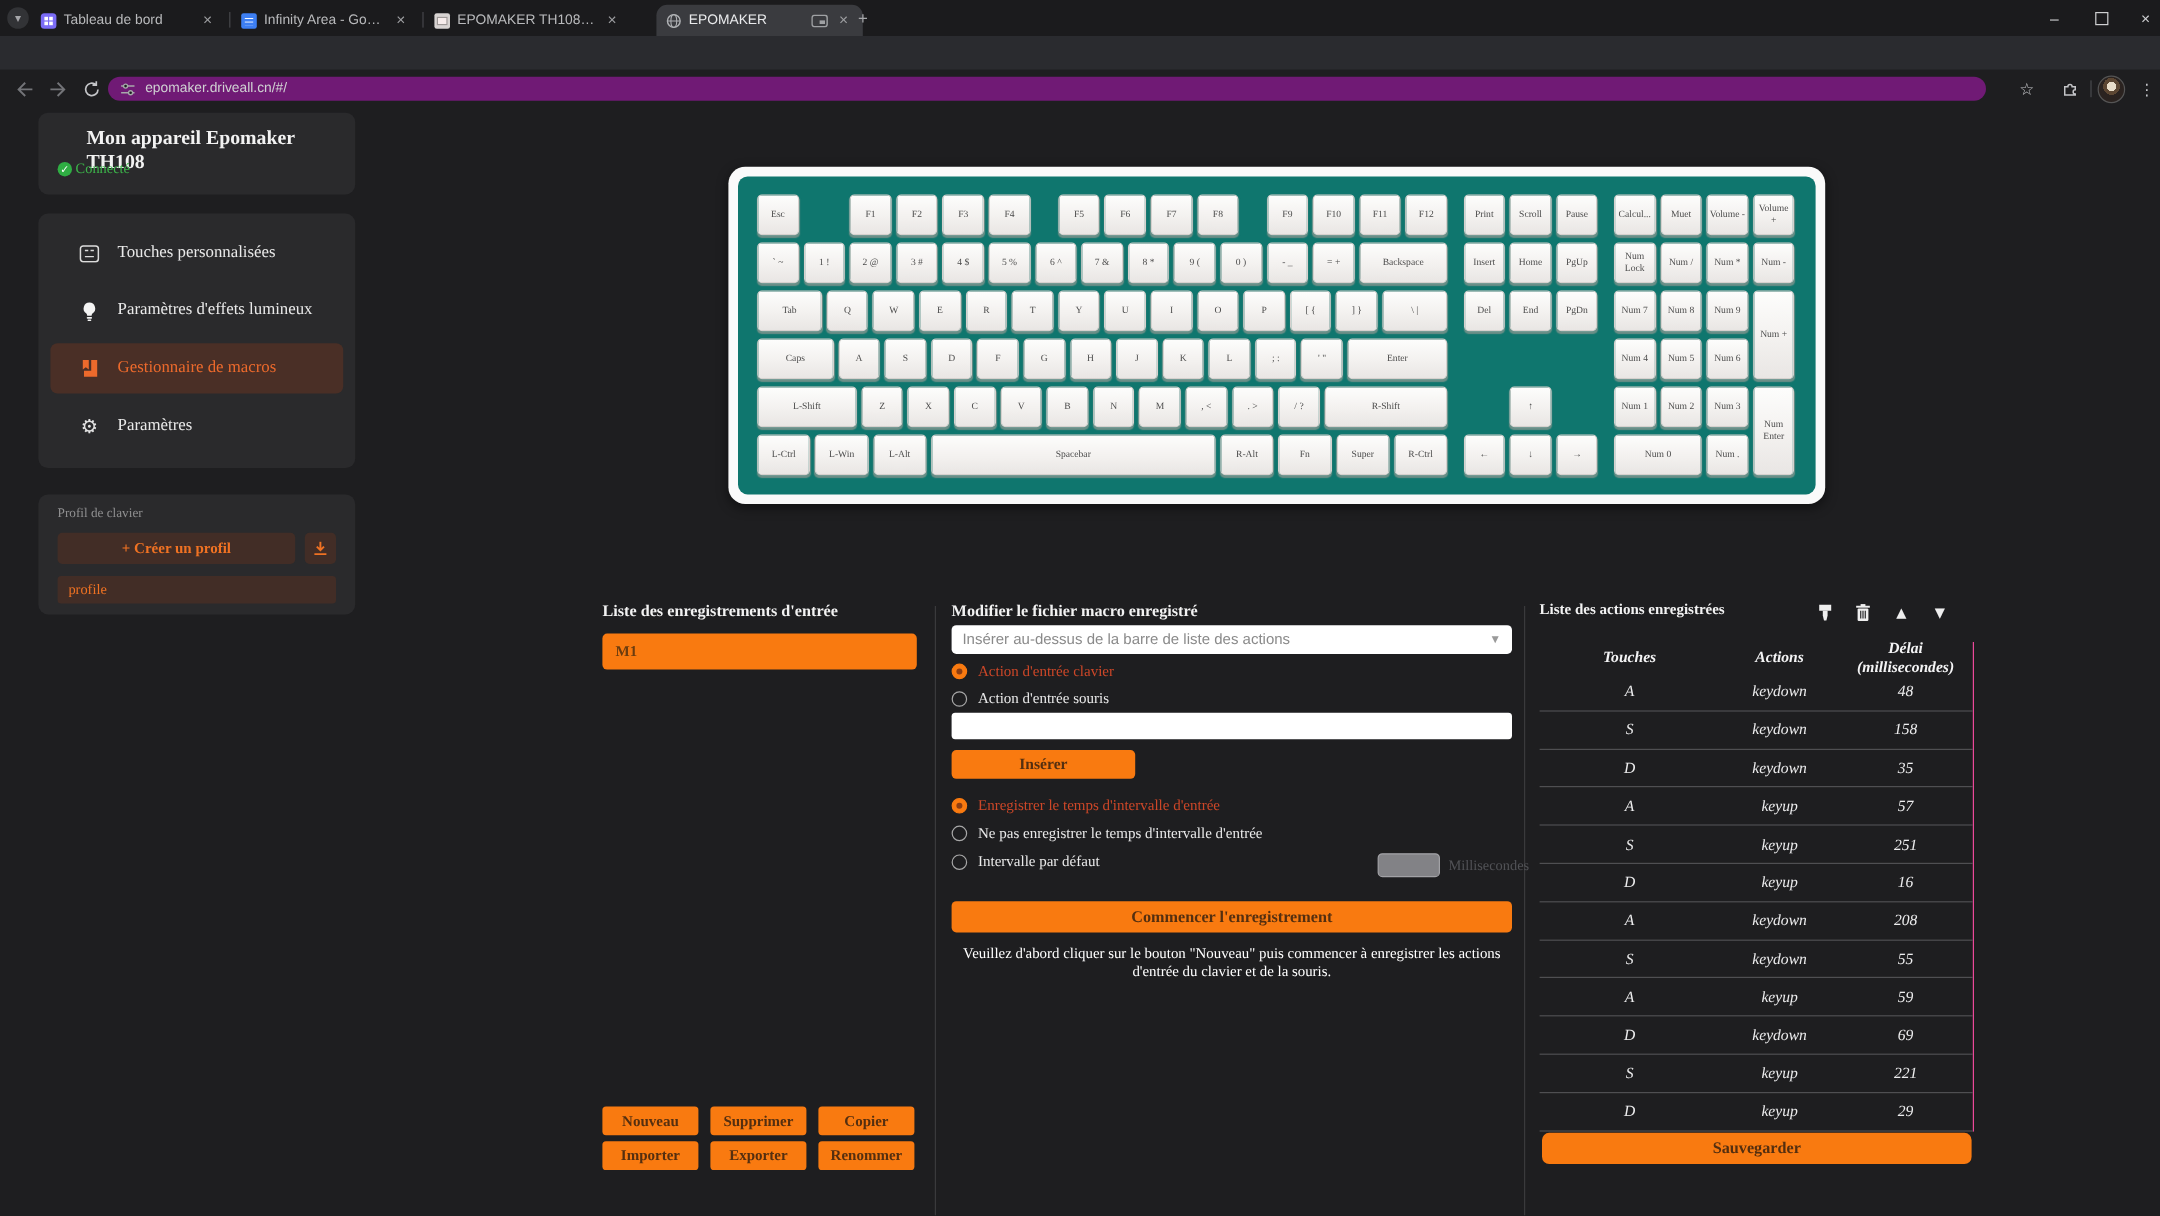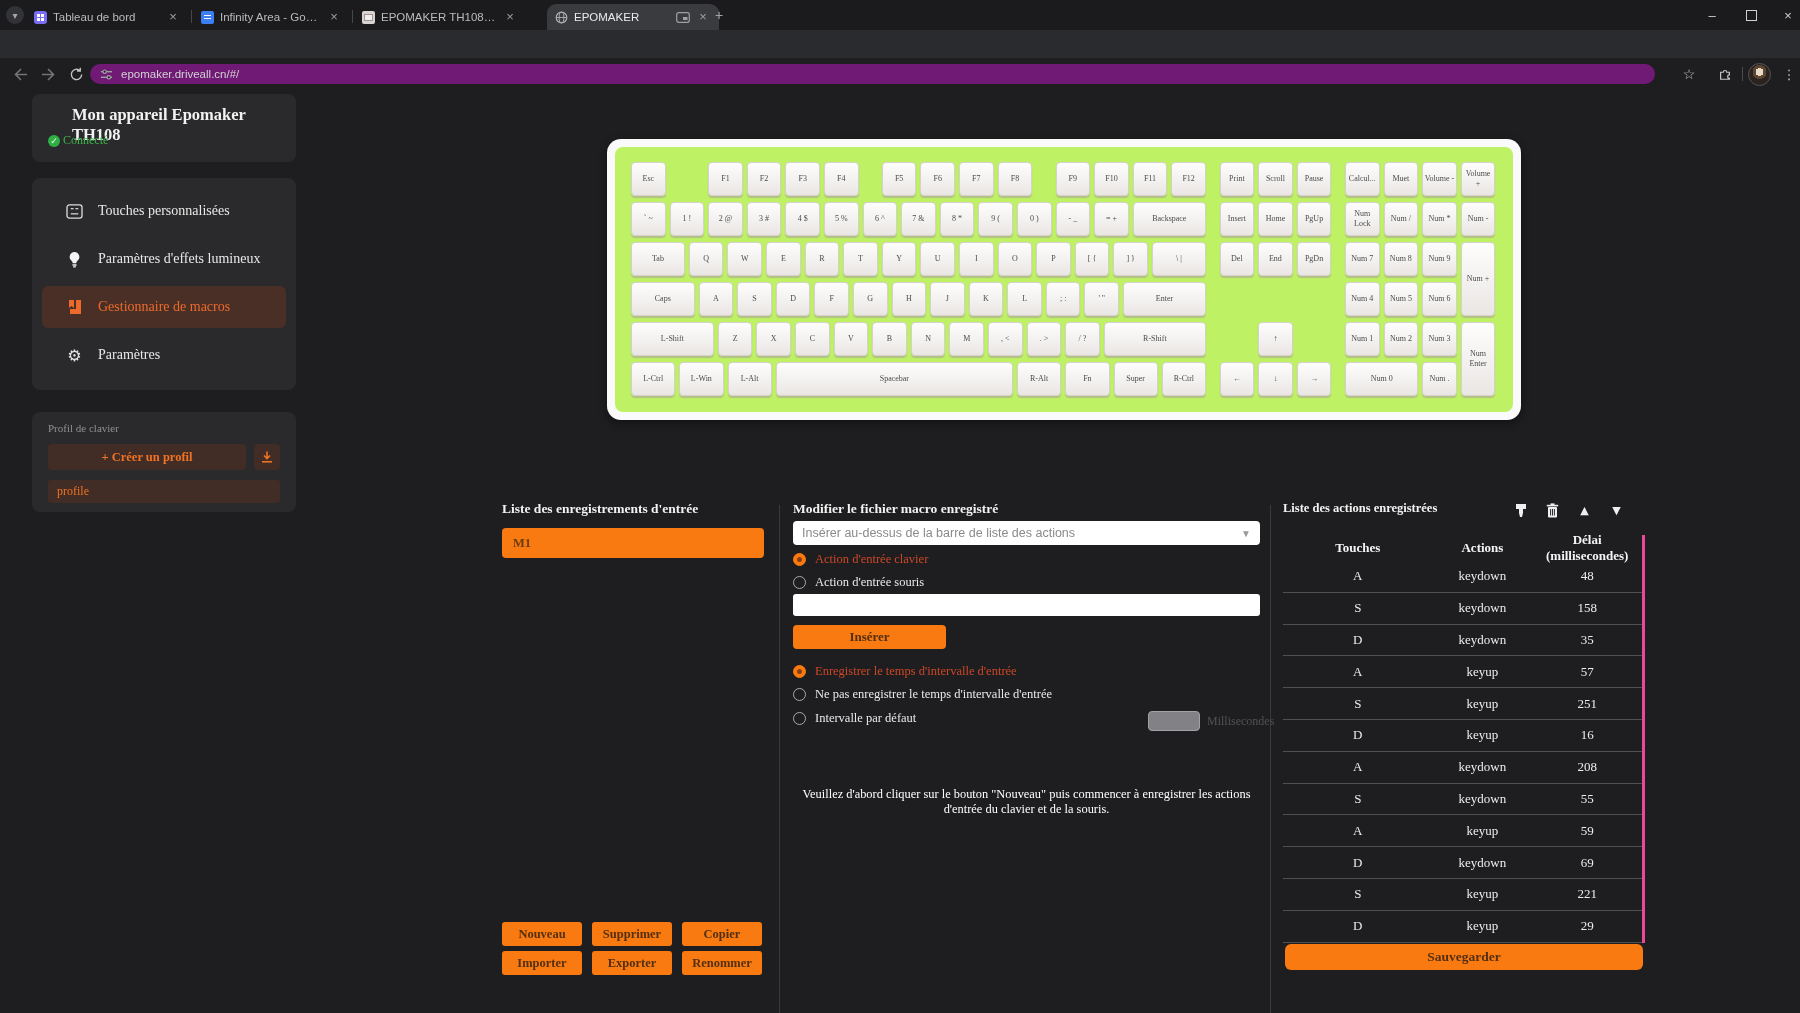--- a/index.html
+++ b/index.html
@@ -58,21 +58,21 @@
   #createbtn{position:absolute;left:16px;top:32px;width:198px;height:26px;background:#422d26;border-radius:4px;
       color:#f07223;font-size:12.5px;font-weight:bold;display:flex;align-items:center;justify-content:center;}
   #dlbtn{position:absolute;left:222px;top:32px;width:26px;height:26px;background:#422d26;border-radius:4px;
       display:flex;align-items:center;justify-content:center;}
   #profrow{position:absolute;left:16px;top:68px;width:232px;height:23px;background:#422d26;border-radius:3px;
       color:#f07223;font-size:12px;line-height:23px;padding-left:9px;box-sizing:border-box;}
 
   
   #kb-frame{left:607px;top:139px;width:914px;height:281px;background:#fafafa;border-radius:14px;
       box-shadow:0 3px 10px rgba(0,0,0,.45);box-sizing:border-box;padding:8px;}
-  #kb-inner{width:100%;height:100%;background:#bef264;border-radius:8px;box-sizing:border-box;padding:12px 14px;}
+  #kb-inner{width:100%;height:100%;background:#0f766e;border-radius:8px;box-sizing:border-box;padding:12px 14px;}
   .kb-row{display:flex;height:40px;}
   .kb-cell{flex:none;display:flex;}
   .kb-sp{flex:none;}
   .kb-key{flex:1;margin:3px 2px;height:34px;box-sizing:border-box;border-radius:4px;
       background:linear-gradient(180deg,#fdfdfc 0%,#f3f1ef 55%,#e9e6e4 100%);
       border:1px solid #d6d1ce;box-shadow:0 2px 1px rgba(171,160,154,.6);
       display:flex;align-items:center;justify-content:center;text-align:center;
       font-size:8px;line-height:1.2;color:#4c4c4c;padding:1px;}
 
   
@@ -97,21 +97,21 @@
   .obtn{position:absolute;background:#f97a10;border-radius:4px;color:#542f10;font-weight:bold;
       display:flex;align-items:center;justify-content:center;font-family:"Liberation Serif",serif;}
   #msinput{position:absolute;left:1148px;top:711px;width:52px;height:20px;background:#828286;
       border:1px solid #a2a2a6;border-radius:4px;box-sizing:border-box;}
   #mslabel{position:absolute;left:1207px;top:714px;font-size:12px;color:#515256;}
   #hint{position:absolute;left:790px;top:787px;width:473px;font-size:12.4px;color:#ffffff;text-align:center;}
 
   
   #panel-icons{position:absolute;left:1513px;top:503px;display:flex;gap:17px;align-items:center;}
   .pic{width:15px;height:15px;display:flex;align-items:center;justify-content:center;}
-  #atable{position:absolute;left:1283px;top:535px;width:362px;border-right:3px solid #ec4899;box-sizing:border-box;}
+  #atable{position:absolute;left:1283px;top:535px;width:362px;border-right:1px solid #ec4899;box-sizing:border-box;font-style:italic;}
   .arow{display:flex;height:30.8px;align-items:center;border-bottom:1px solid #4f4f52;}
   .arow.head{border-bottom:none;height:26px;}
   .ac{text-align:center;font-size:13px;color:#ededee;}
   .ac.c1{width:150px;} .ac.c2{width:100px;} .ac.c3{width:110px;}
   .arow.head .ac{color:#f4f4f5;}
 </style>
 </head>
 <body>
 
 <div id="stage">
@@ -645,20 +645,21 @@
   <div class="radiorow" style="left:793px;top:687px;">
     <span class="radio"></span>
     <span>Ne pas enregistrer le temps d'intervalle d'entrée</span>
   </div>
   <div class="radiorow" style="left:793px;top:711px;">
     <span class="radio"></span>
     <span>Intervalle par défaut</span>
   </div>
   <input id="msinput" disabled="" style="">
   <div id="mslabel">Millisecondes</div>
+  <div class="obtn" style="left:793px;top:751px;width:467px;height:26px;font-size:13.5px;">Commencer l'enregistrement</div>
   <div id="hint">Veuillez d'abord cliquer sur le bouton "Nouveau" puis commencer à enregistrer les actions d'entrée du clavier et de la souris.</div>
 
   <div class="paneltitle" style="left:1283px;top:501px;font-size:12.5px;">Liste des actions enregistrées</div>
   <div id="panel-icons">
     <span class="pic">
       <svg width="14" height="15" viewBox="0 0 14 15">
           <path d="M2 1 h10 v5 h-10 z" fill="#efefef"></path>
           <path d="M5 6 h4 v4 l-1 4 h-2 l-1 -4 z" fill="#efefef"></path>
         </svg>
     </span>

